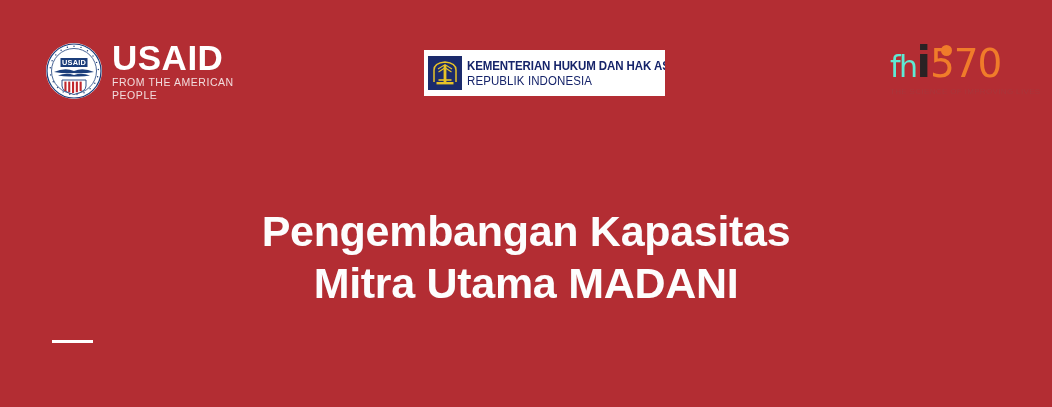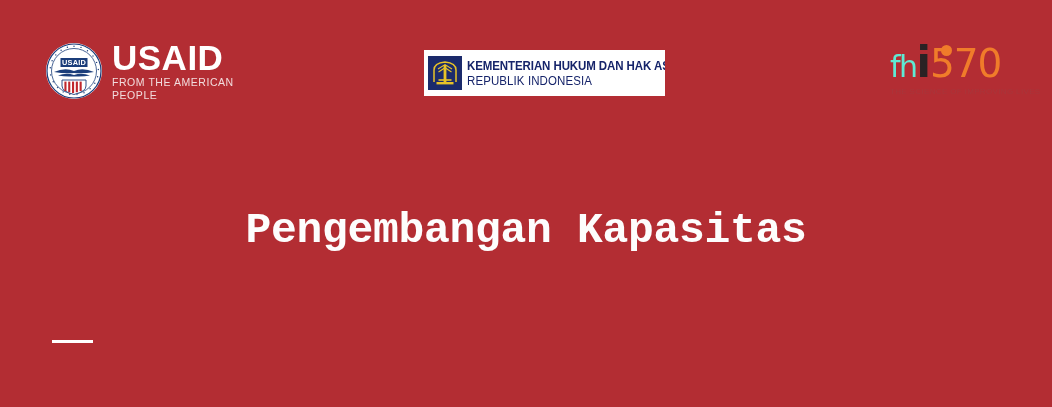--- a/index.html
+++ b/index.html
@@ -176,21 +176,21 @@
 
   
   #title-block {
     position: absolute;
     left: 0;
     top: 205px;
     width: 1052px;
     text-align: center;
   }
   .title-line {
-    font-family: Liberation Mono, monospace;
+    font-family: Liberation Sans, sans-serif;
     font-weight: bold;
     font-size: 43px;
     line-height: 52px;
     color: #fdfdfd;
     letter-spacing: -0.3px;
   }
   #subtitle {
     position: absolute;
     left: 0;
     top: 322px;
@@ -291,16 +291,17 @@
       <span class="fhi-fh">fh</span><span class="fhi-i">i</span><span class="fhi-360">570</span>
       <div id="fhi-dot"></div>
     </div>
     <div class="fhi-tag">THE SCIENCE OF IMPROVING LIVES</div>
   </div>
 
   <div id="decor-rule"></div>
 
   <div id="title-block">
     <div class="title-line">Pengembangan Kapasitas</div>
+    <div class="title-line">Mitra Utama MADANI</div>
   </div>
 
 
 </div>
 
 </body></html>

